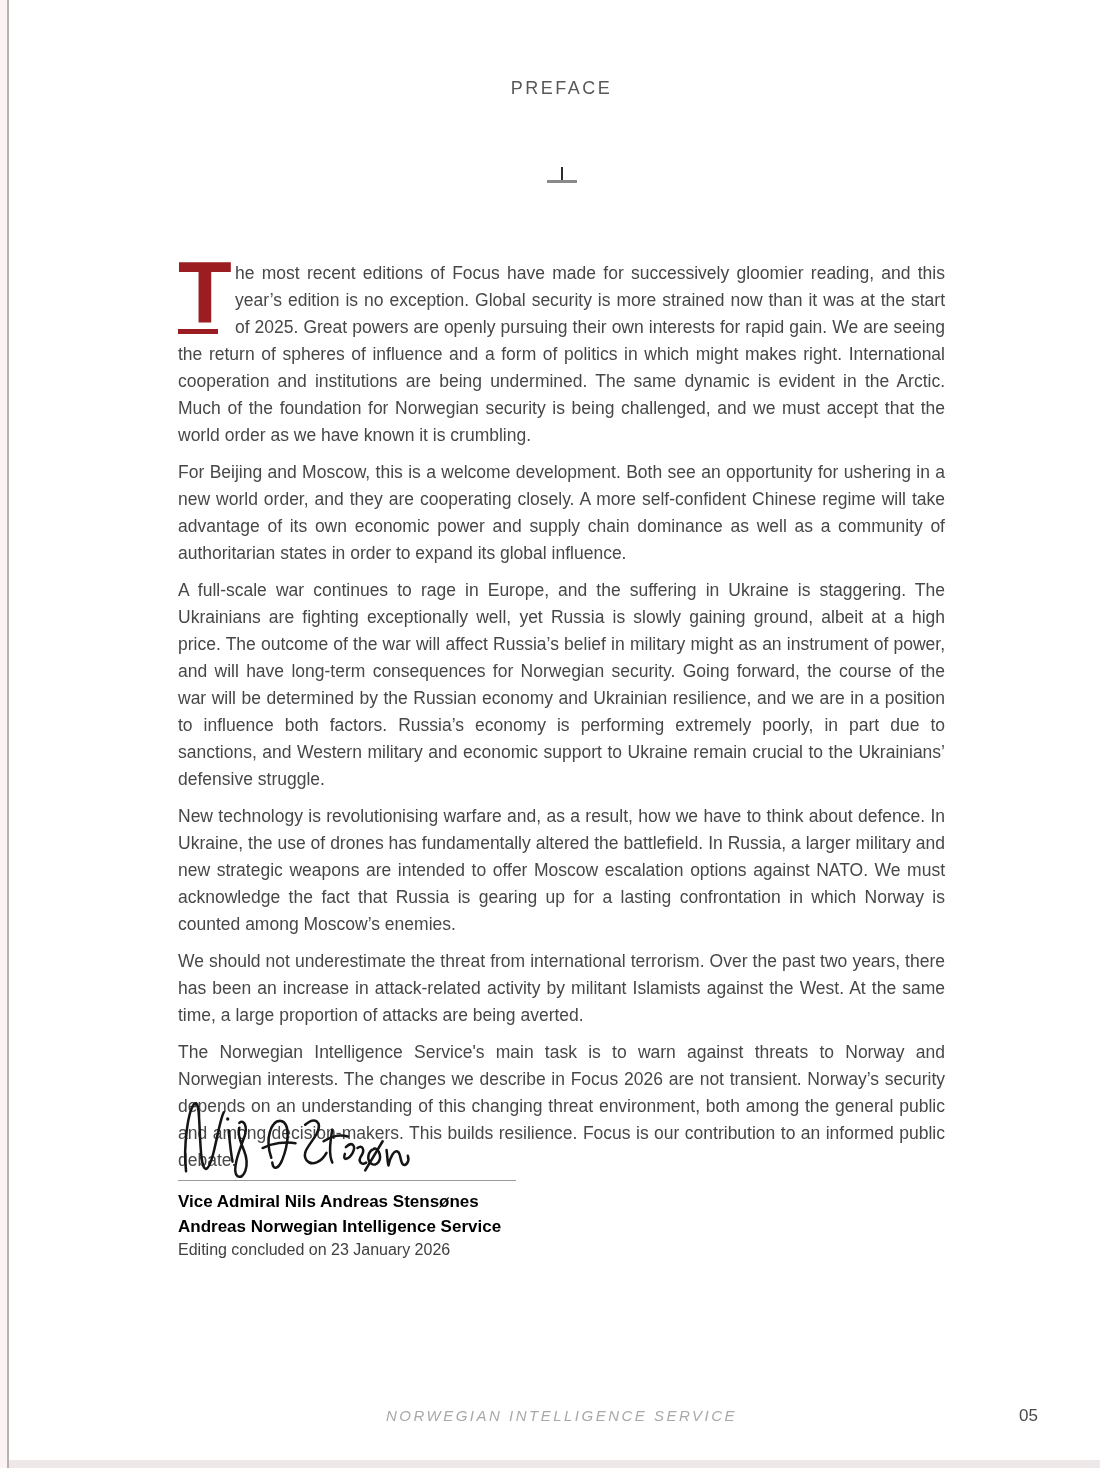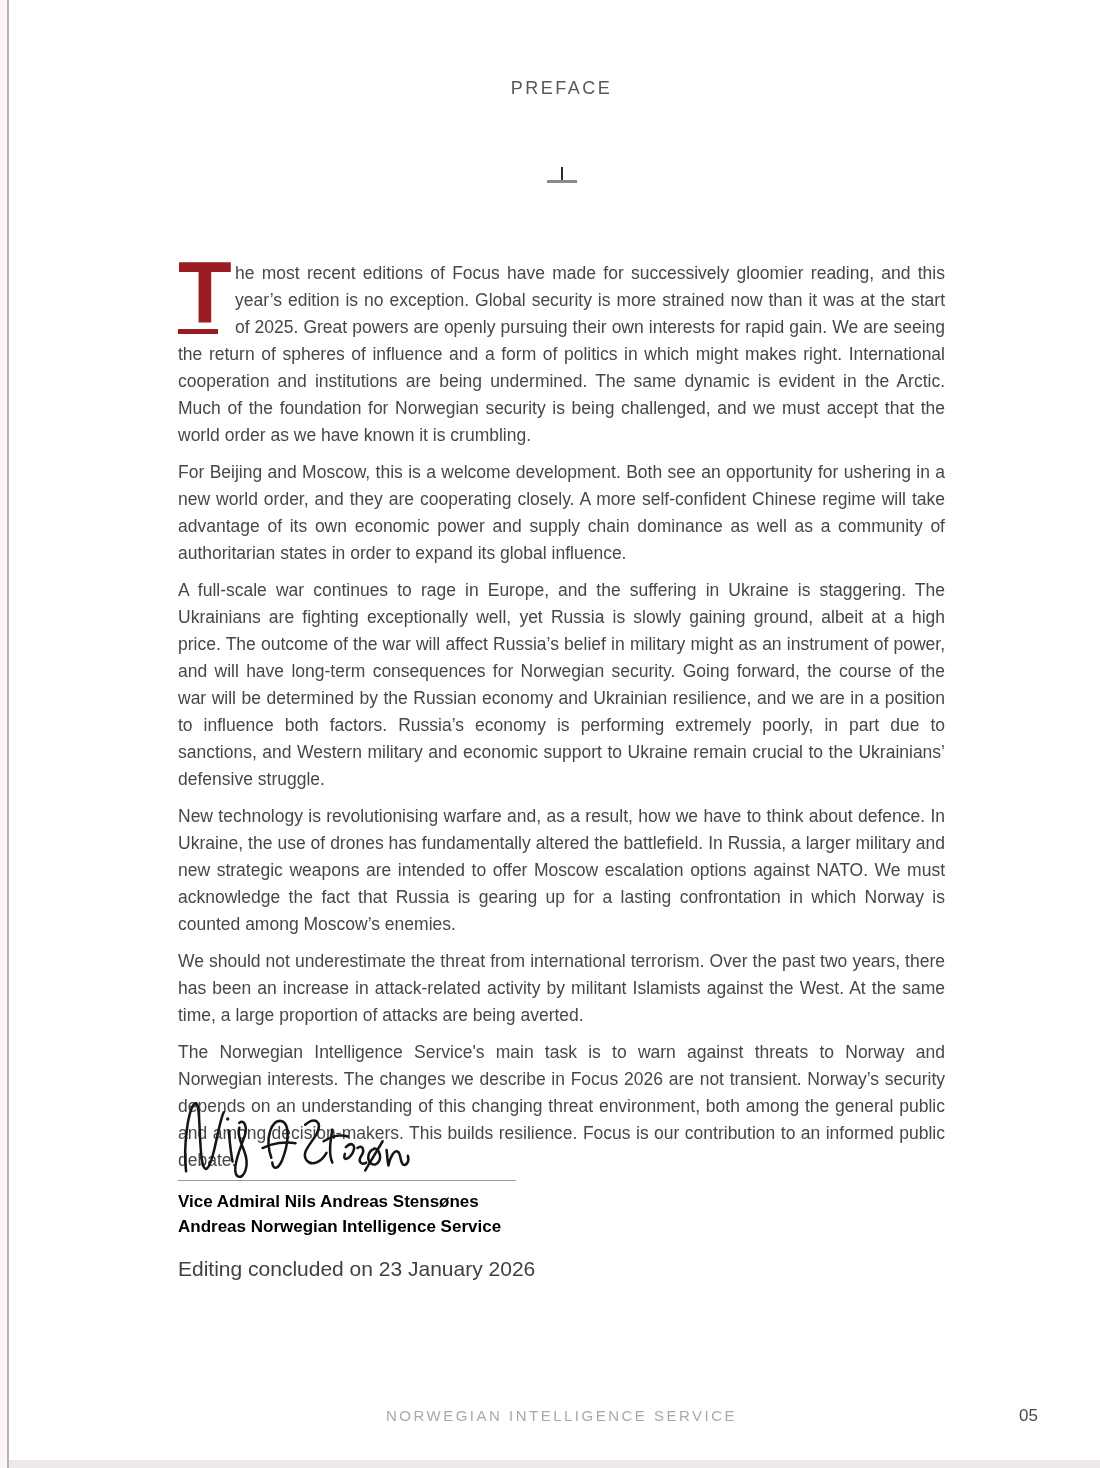--- a/index.html
+++ b/index.html
@@ -126,34 +126,35 @@
     margin-top: 0px;
   }
   .signer-name, .signer-title {
     color: #000000;
     font-weight: bold;
     font-size: 17px;
     line-height: 25px;
   }
   .signer-name { margin-top: 8px; }
   .editing-note {
-    margin-top: 18px;
+    margin-top: 2px;
     color: #404043;
-    font-size: 21px;
+    font-size: 16px;
   }
   
   .footer-center {
     position: absolute;
     top: 1407px;
     left: 178px;
     width: 767px;
     text-align: center;
     font-size: 15px;
     letter-spacing: 2.5px;
     color: #a9a9ab;
+    font-style: italic;
   }
   .footer-pagenum {
     position: absolute;
     top: 1406px;
     right: 62px;
     font-size: 17px;
     color: #48484b;
     margin-left: 15px;
   }
 </style>

